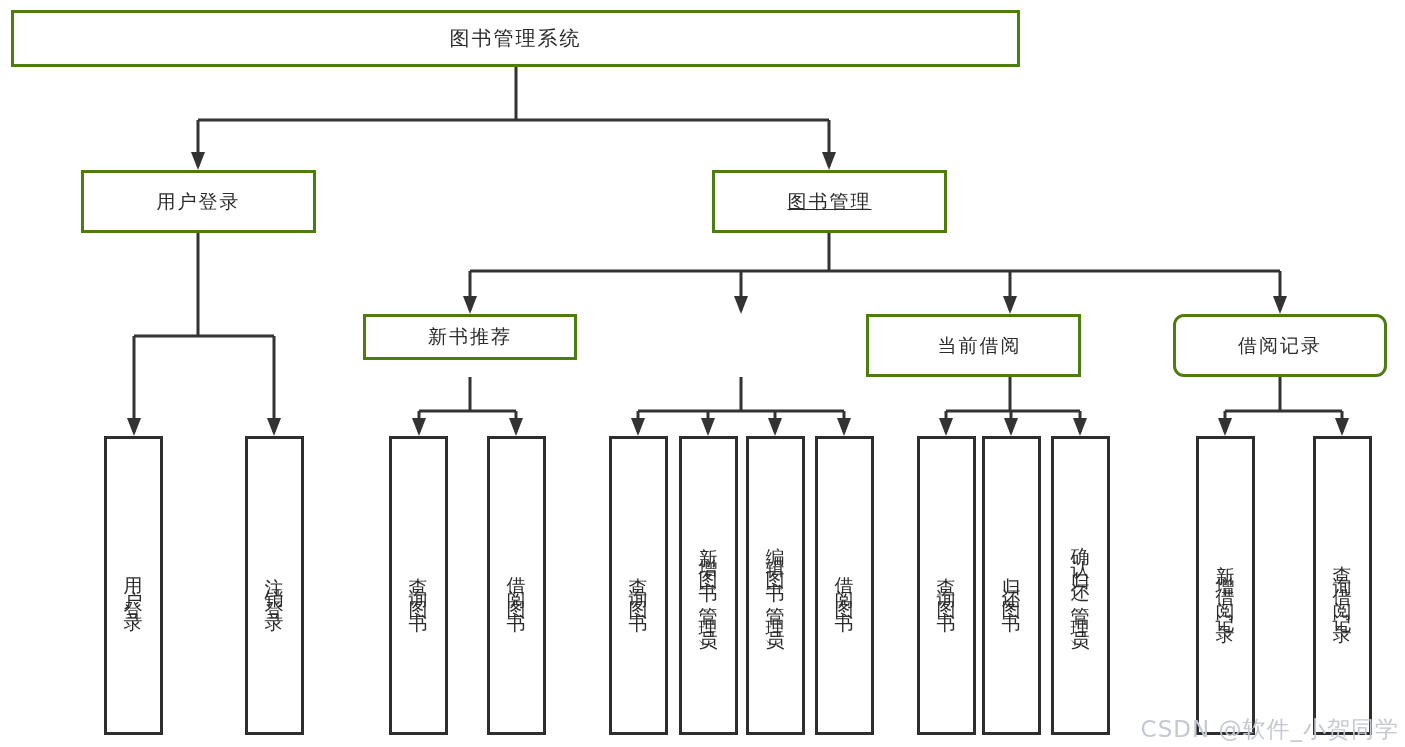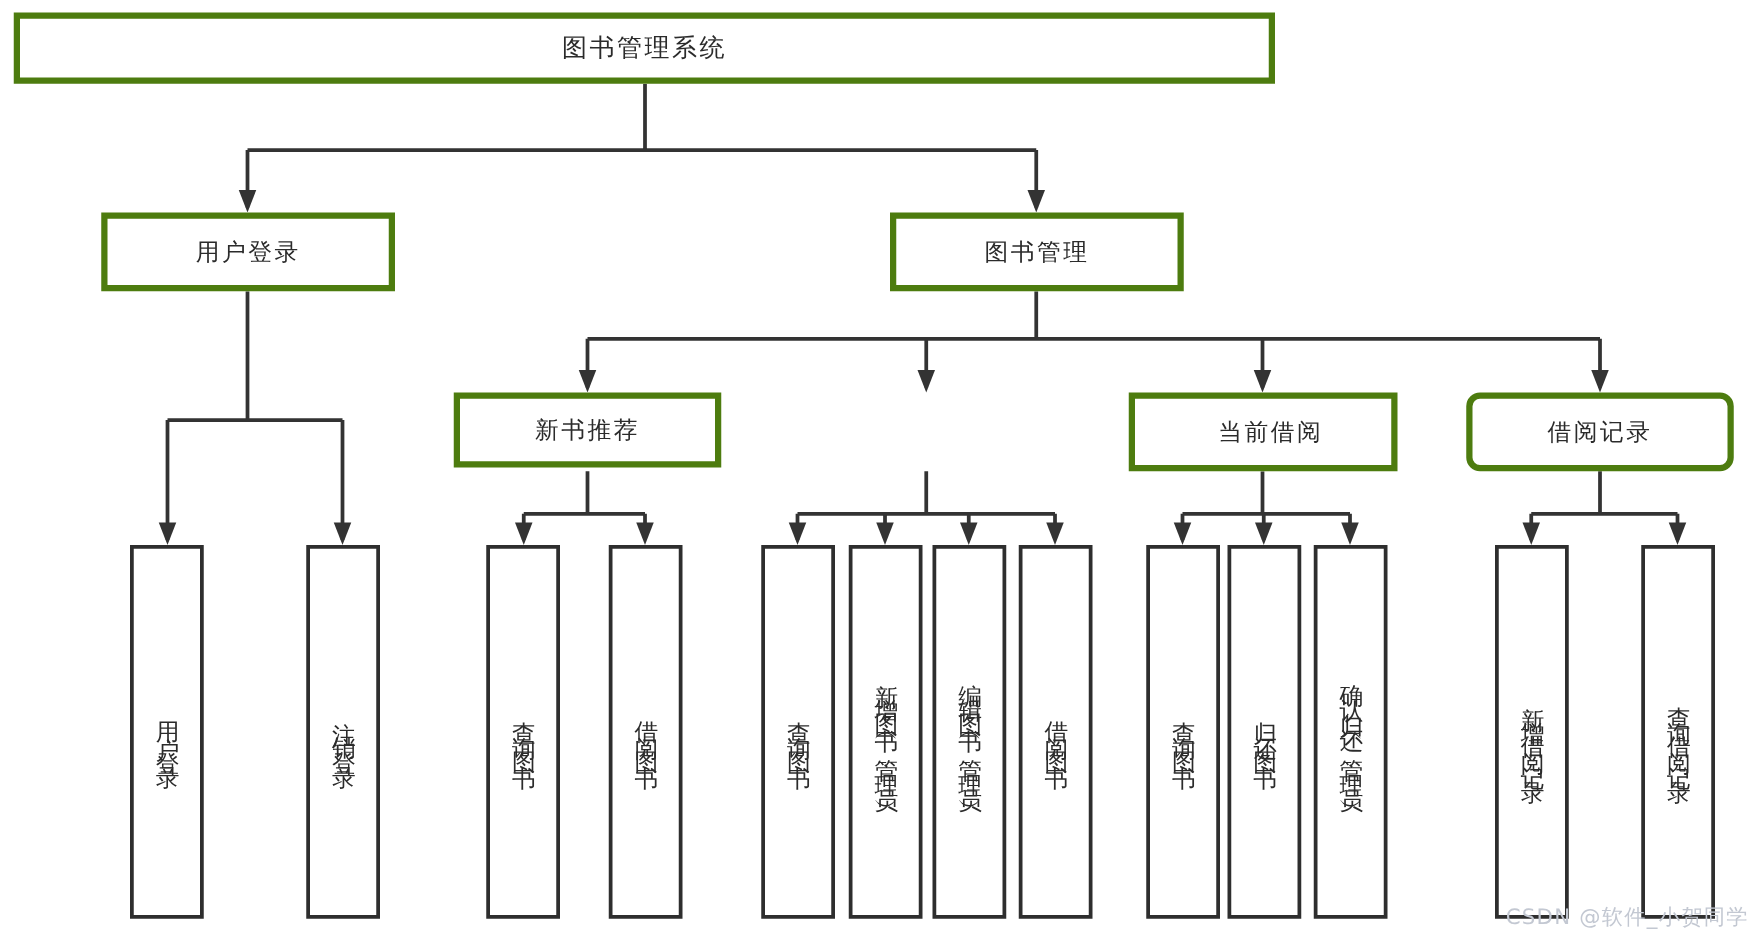--- a/index.html
+++ b/index.html
@@ -13,36 +13,36 @@
     overflow: hidden;
   }
   svg.connectors {
     position: absolute;
     left: 0; top: 0;
     width: 1405px; height: 747px;
   }
   .node {
     position: absolute;
     box-sizing: border-box;
-    border: 5px solid #4d7c0f;
+    border: 3px solid #4d7c0f;
     background: #ffffff;
     display: flex;
     align-items: center;
     justify-content: center;
     font-size: 19px;
     letter-spacing: 2px;
     color: #2b2b2b;
     white-space: nowrap;
   }
   .root-box   { left: 11px;  top: 10px;  width: 1009px; height: 57px; font-size: 20px; }
   .b-userlogin{ left: 81px;  top: 170px; width: 235px;  height: 63px; }
-  .b-bookmgmt { left: 712px; top: 170px; width: 235px;  height: 63px; }
-  .b-newrec   { left: 363px; top: 314px; width: 214px;  height: 60px; }
+  .b-bookmgmt { left: 712px; top: 170px; width: 235px;  height: 63px; text-decoration: underline; }
+  .b-newrec   { left: 363px; top: 314px; width: 214px;  height: 46px; }
   .b-borrow   { left: 634px; top: 314px; width: 214px;  height: 63px; }
-  .b-current  { left: 903px; top: 314px; width: 215px;  height: 63px; padding-left: 12px; }
+  .b-current  { left: 866px; top: 314px; width: 215px;  height: 63px; padding-left: 12px; }
   .b-records  { left: 1173px;top: 314px; width: 214px;  height: 63px; border-radius: 11px; }
   .leaf {
     position: absolute;
     top: 436px;
     width: 59px;
     height: 299px;
     box-sizing: border-box;
     border: 3px solid #2e2e2e;
     background: #ffffff;
     display: flex;
@@ -59,21 +59,21 @@
   }
   .ul1 { left: 104px; }  .ul2 { left: 245px; }
   .nb1 { left: 389px; }  .nb2 { left: 487px; }
   .bb1 { left: 609px; }  .bb2 { left: 679px; }  .bb3 { left: 746px; }  .bb4 { left: 815px; }
   .cb1 { left: 917px; }  .cb2 { left: 982px; }  .cb3 { left: 1051px; }
   .br1 { left: 1196px; } .br2 { left: 1313px; }
   .watermark {
     position: absolute;
     right: 6px;
     bottom: 2px;
-    font-size: 17px;
+    font-size: 23px;
     letter-spacing: 1px;
     color: #c3c8d2;
     z-index: 5;
   }
 </style>
 </head>
 <body>
 
 <div class="canvas">
 

